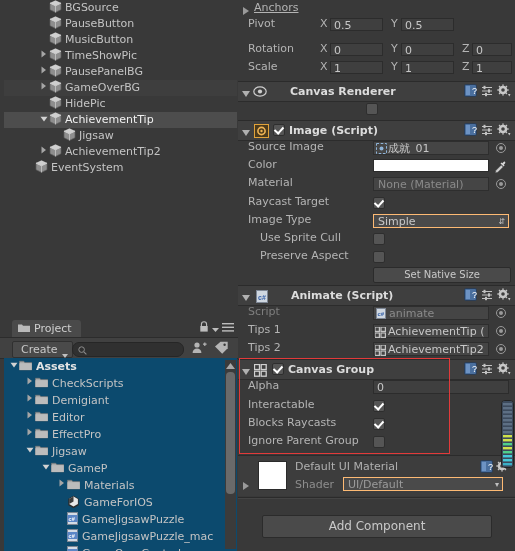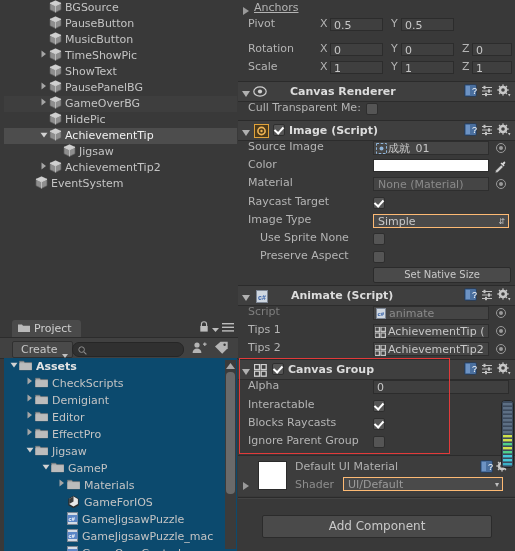--- a/index.html
+++ b/index.html
@@ -119,26 +119,20 @@
                 <path d="M6.5 0.6L12 3.1 6.5 5.7 1 3.1z" fill="#cfcfcf"></path>
               </svg></span><span class="lbl">MusicButton</span></div>
           <div class="row"><span style="display:inline-block;width:34px"></span><span class="tw"><svg width="6" height="8" viewBox="0 0 6 8">
                 <path d="M0.5 0.5l4.5 3.5-4.5 3.5z" fill="#a6a6a6"></path>
               </svg></span><span class="cube"><svg width="13" height="13" viewBox="0 0 13 13">
                 <path d="M6.5 0.6L12 3.1v6.6L6.5 12.4 1 9.7V3.1z" fill="#8e8e8e" stroke="#5c5c5c" stroke-width="0.7"></path>
                 <path d="M1 3.1l5.5 2.6 5.5-2.6" fill="none" stroke="#dcdcdc" stroke-width="0.9"></path>
                 <path d="M6.5 5.7v6.7" fill="none" stroke="#c2c2c2" stroke-width="0.9"></path>
                 <path d="M6.5 0.6L12 3.1 6.5 5.7 1 3.1z" fill="#cfcfcf"></path>
               </svg></span><span class="lbl">TimeShowPic</span></div>
-          <div class="row"><span style="display:inline-block;width:34px"></span><span class="tw"></span><span class="cube"><svg width="13" height="13" viewBox="0 0 13 13">
-                <path d="M6.5 0.6L12 3.1v6.6L6.5 12.4 1 9.7V3.1z" fill="#8e8e8e" stroke="#5c5c5c" stroke-width="0.7"></path>
-                <path d="M1 3.1l5.5 2.6 5.5-2.6" fill="none" stroke="#dcdcdc" stroke-width="0.9"></path>
-                <path d="M6.5 5.7v6.7" fill="none" stroke="#c2c2c2" stroke-width="0.9"></path>
-                <path d="M6.5 0.6L12 3.1 6.5 5.7 1 3.1z" fill="#cfcfcf"></path>
-              </svg></span><span class="lbl">ShowText</span></div>
           <div class="row"><span style="display:inline-block;width:34px"></span><span class="tw"><svg width="6" height="8" viewBox="0 0 6 8">
                 <path d="M0.5 0.5l4.5 3.5-4.5 3.5z" fill="#a6a6a6"></path>
               </svg></span><span class="cube"><svg width="13" height="13" viewBox="0 0 13 13">
                 <path d="M6.5 0.6L12 3.1v6.6L6.5 12.4 1 9.7V3.1z" fill="#8e8e8e" stroke="#5c5c5c" stroke-width="0.7"></path>
                 <path d="M1 3.1l5.5 2.6 5.5-2.6" fill="none" stroke="#dcdcdc" stroke-width="0.9"></path>
                 <path d="M6.5 5.7v6.7" fill="none" stroke="#c2c2c2" stroke-width="0.9"></path>
                 <path d="M6.5 0.6L12 3.1 6.5 5.7 1 3.1z" fill="#cfcfcf"></path>
               </svg></span><span class="lbl">PausePanelBG</span></div>
           <div class="row dim"><span style="display:inline-block;width:34px"></span><span class="tw"><svg width="6" height="8" viewBox="0 0 6 8">
                 <path d="M0.5 0.5l4.5 3.5-4.5 3.5z" fill="#a6a6a6"></path>
@@ -403,21 +397,20 @@
           <svg width="14" height="13" viewBox="0 0 14 13">
               <circle cx="6" cy="6" r="4.3" fill="#c8c8c8"></circle>
               <circle cx="6" cy="6" r="1.8" fill="#3f3f3f"></circle>
               <path d="M6 0.4v1.4M6 10.2v1.4M0.4 6h1.4M10.2 6h1.4M2.1 2.1l1 1M8.9 8.9l1 1M9.9 2.1l-1 1M3.1 8.9l-1 1" stroke="#c8c8c8" stroke-width="1.5"></path>
               <path d="M11 10l2.5 0-1.2 2.4z" fill="#c8c8c8"></path>
             </svg>
         </span>
       </span>
     </div>
     <div style="position:absolute;left:0;top:101px;right:0;height:17px;">
-      <span class="ilabel">Cull Transparent Me:</span>
       <span class="chk" style="left:128px;"></span>
     </div>
 
     <div class="chdr" style="position:absolute;left:0;top:120px;right:0;border-top:1px solid #2b2b2b;">
       <span class="fold">
         <svg width="8" height="6" viewBox="0 0 8 6">
             <path d="M0 0h8L4 6z" fill="#b0b0b0"></path>
           </svg>
       </span>
       <span style="position:absolute;left:16px;top:3px;">
@@ -492,21 +485,21 @@
 
     <div style="position:absolute;left:0;top:213px;right:0;height:17px;">
       <span class="ilabel">Image Type</span>
       <span class="popup" style="left:135px;width:136px;">
         <span>Simple</span>
         <span class="sar">⇵</span>
       </span>
     </div>
 
     <div style="position:absolute;left:0;top:231px;right:0;height:17px;">
-      <span class="ilabel ind">Use Sprite None</span>
+      <span class="ilabel ind">Use Sprite Cull</span>
       <span class="chk" style="left:135px;"></span>
     </div>
     <div style="position:absolute;left:0;top:249px;right:0;height:17px;">
       <span class="ilabel ind">Preserve Aspect</span>
       <span class="chk" style="left:135px;"></span>
     </div>
     <div class="btn" style="left:135px;top:267px;width:136px;height:14px;line-height:14px;font-size:10px;">Set Native Size</div>
 
     <div class="chdr" style="position:absolute;left:0;top:285px;right:0;border-top:1px solid #2b2b2b;">
       <span class="fold">

